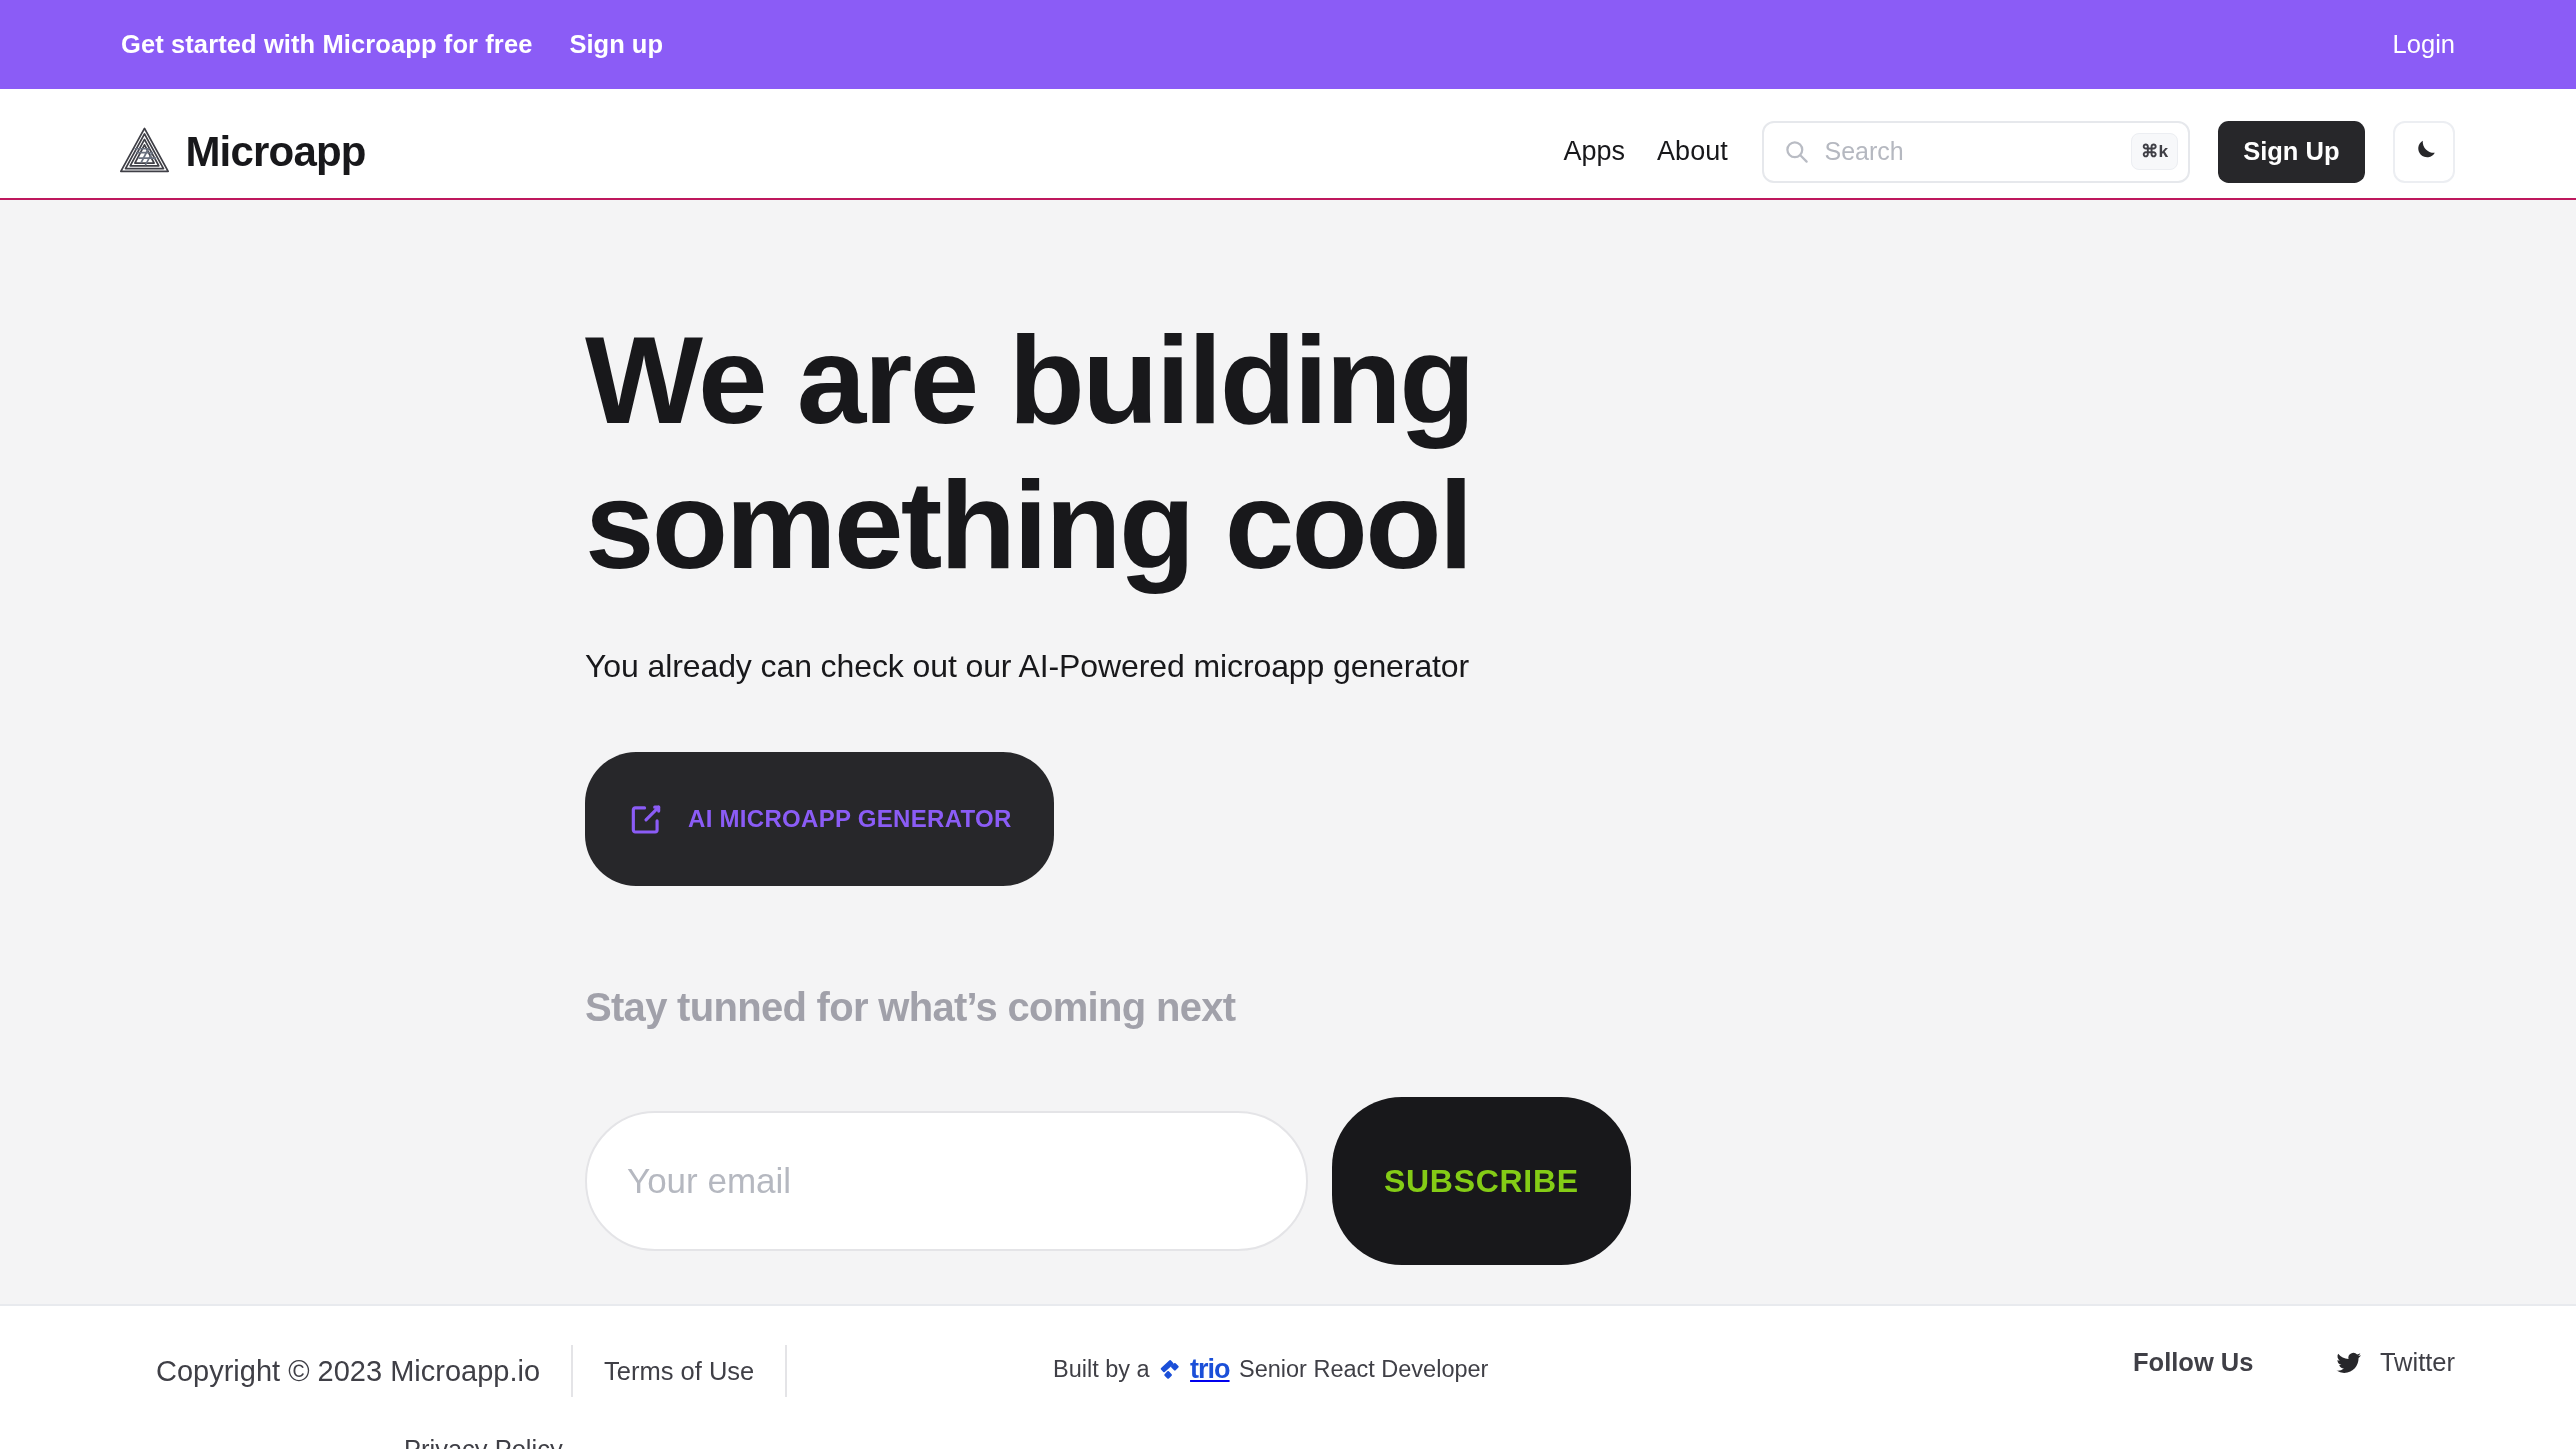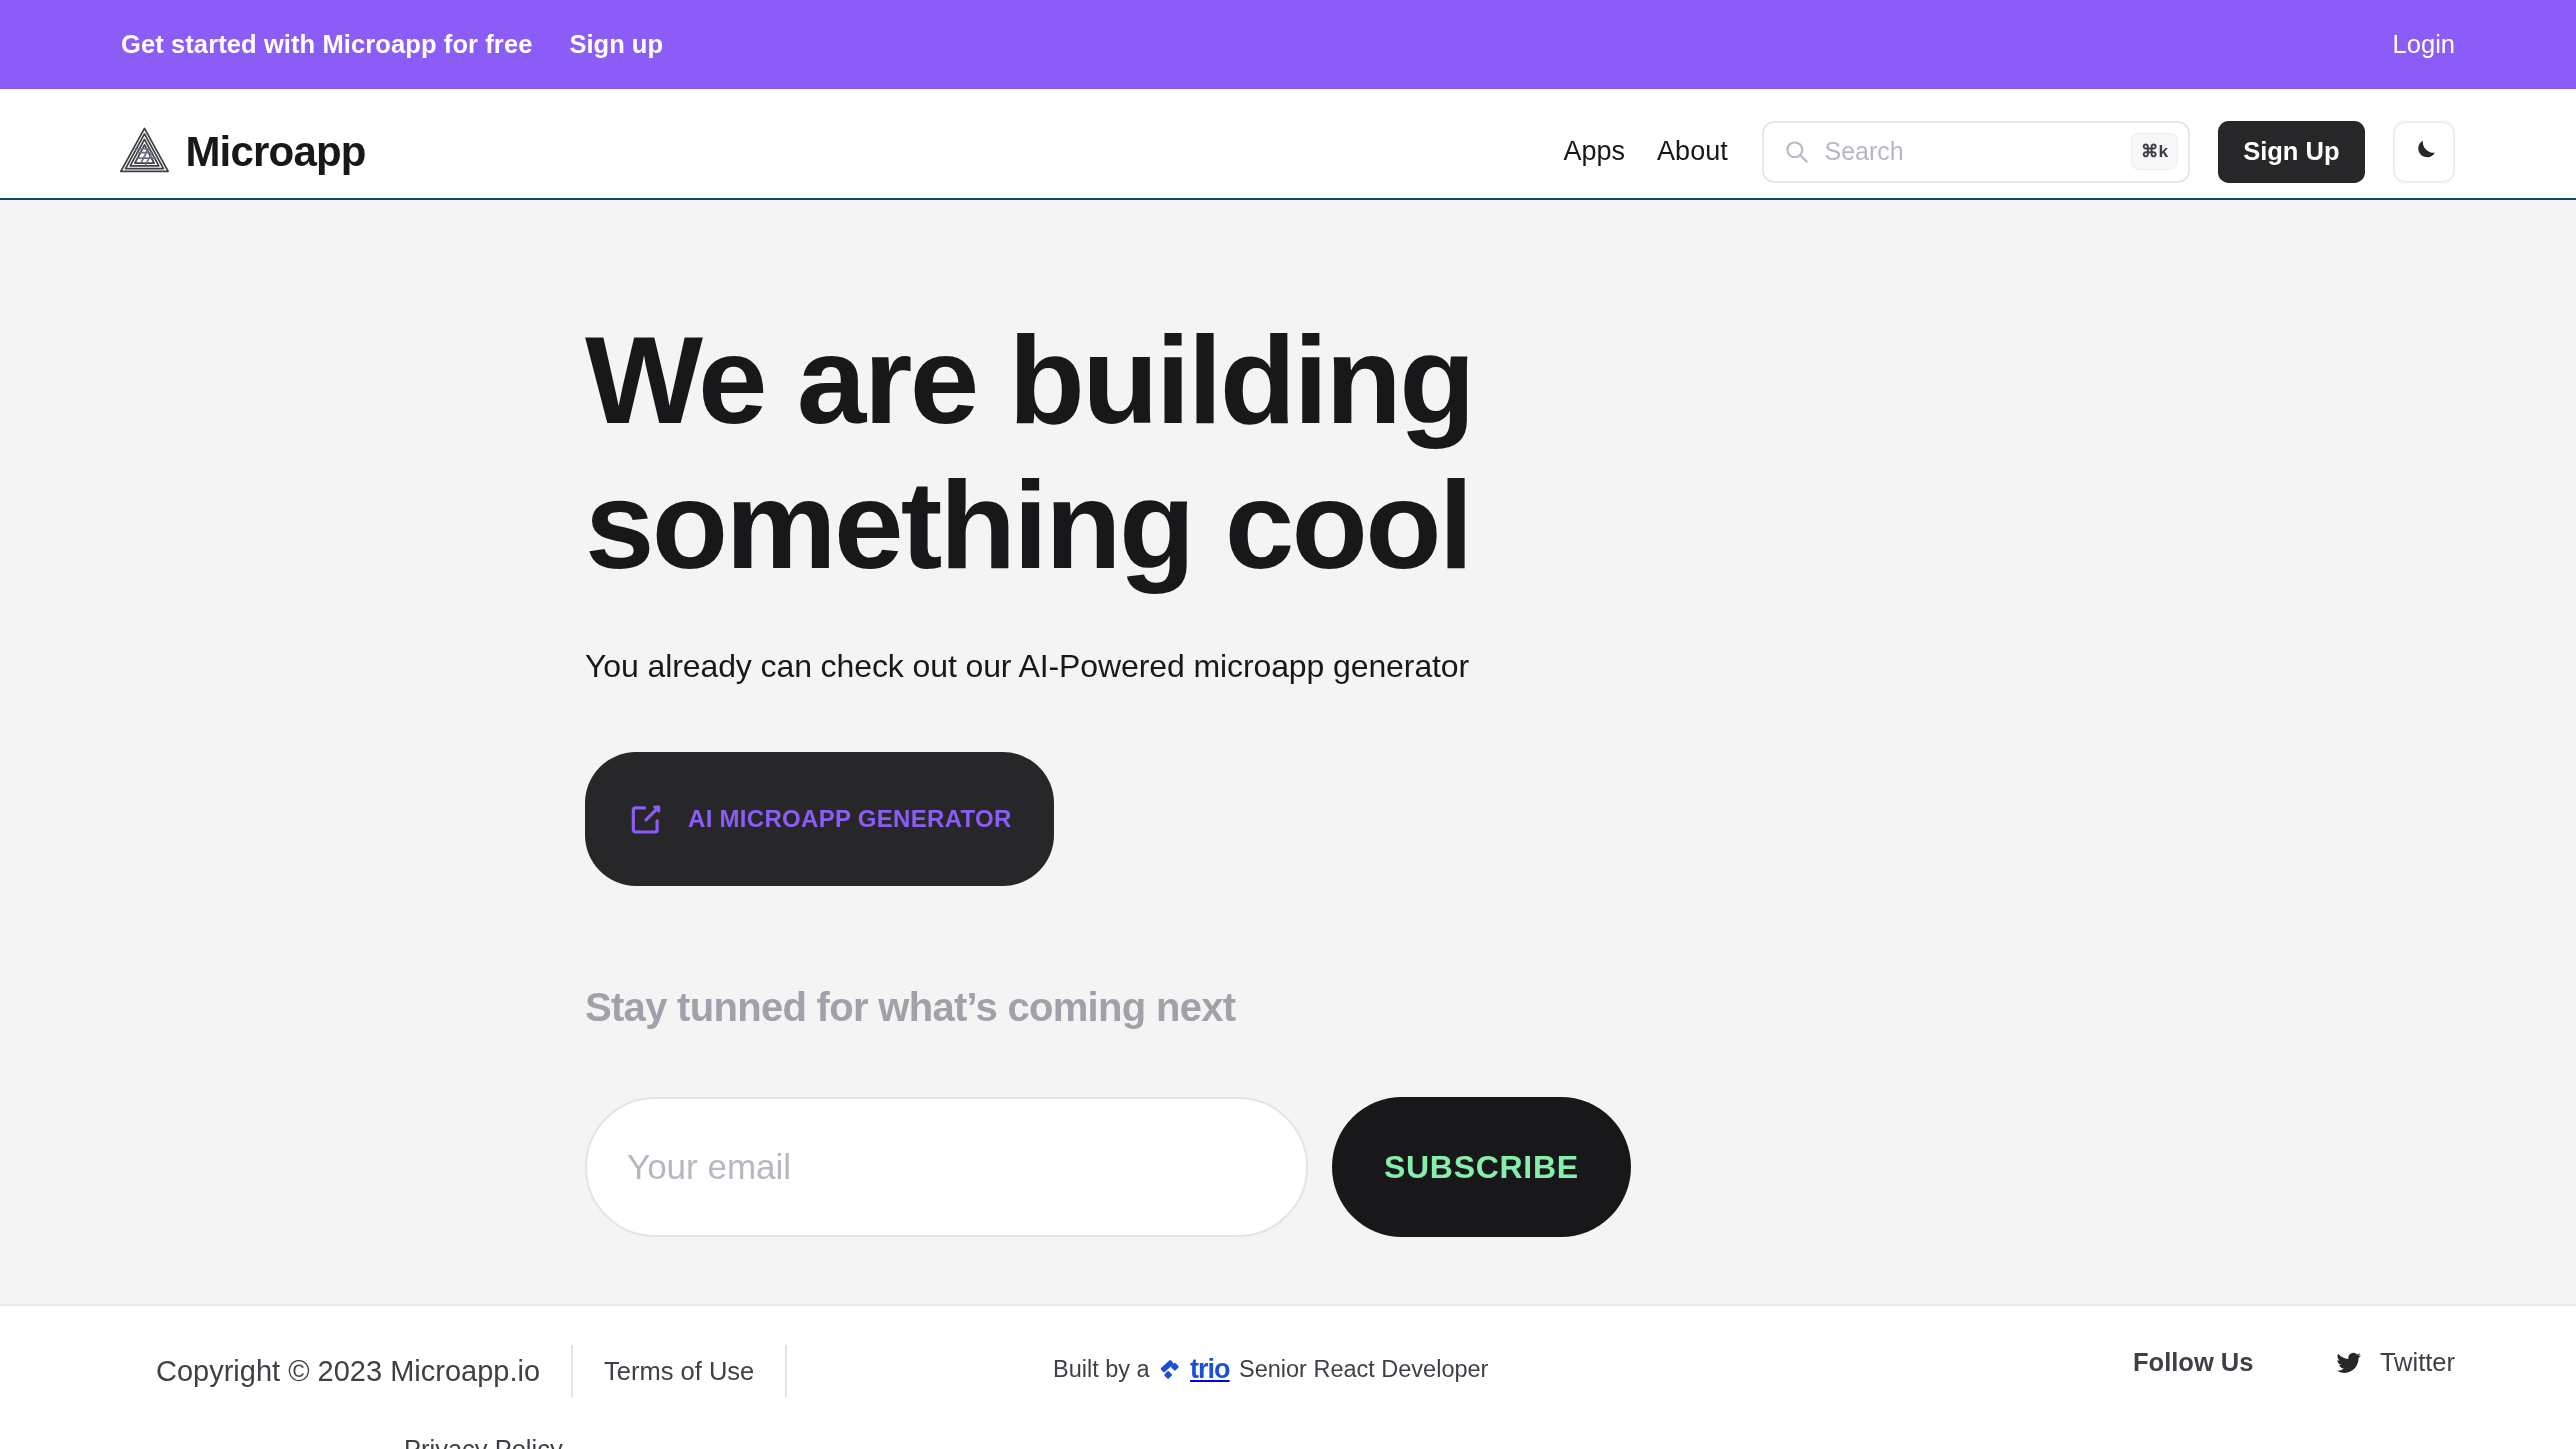--- a/index.html
+++ b/index.html
@@ -63,21 +63,21 @@
     font-weight: 400;
     color: #ffffff;
     text-decoration: none;
     white-space: nowrap;
   }
 
   
   .site-header {
     height: 111px;
     background: #ffffff;
-    border-bottom: 2px solid #0c4a6e;
+    border-bottom: 2px solid #be185d;
     display: flex;
     align-items: center;
     padding: 16px 121px 0 117px;
     flex: 0 0 auto;
   }
 
   .brand {
     display: flex;
     align-items: center;
     gap: 13.4px;
@@ -259,29 +259,29 @@
     font-family: "Liberation Sans", sans-serif;
     font-size: 35px;
     color: #18181b;
     padding: 0 40px;
     outline: none;
   }
   .email-input::placeholder { color: #b5b8c0; }
 
   .btn-subscribe {
     background: #18181b;
-    color: #86efac;
+    color: #84cc16;
     border: none;
     border-radius: 70px;
     font-family: "Liberation Sans", sans-serif;
     font-size: 32px;
     font-weight: 700;
     letter-spacing: 0.7px;
     padding: 0 52px;
-    height: 140px;
+    height: 168px;
     cursor: pointer;
     white-space: nowrap;
   }
 
   
   .site-footer {
     flex: 0 0 auto;
     height: 145px;
     background: #ffffff;
     border-top: 2px solid #e8eaee;

